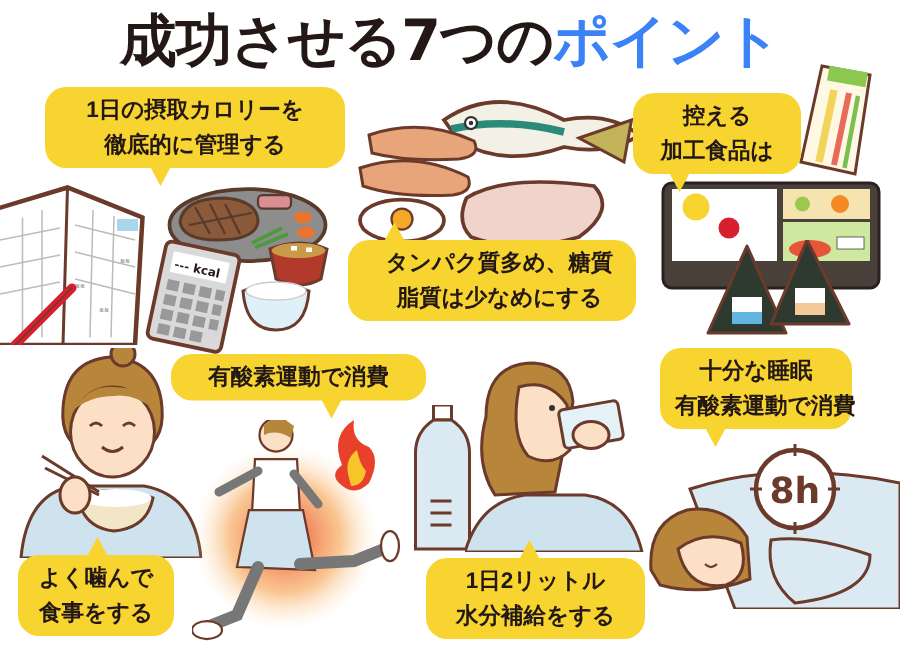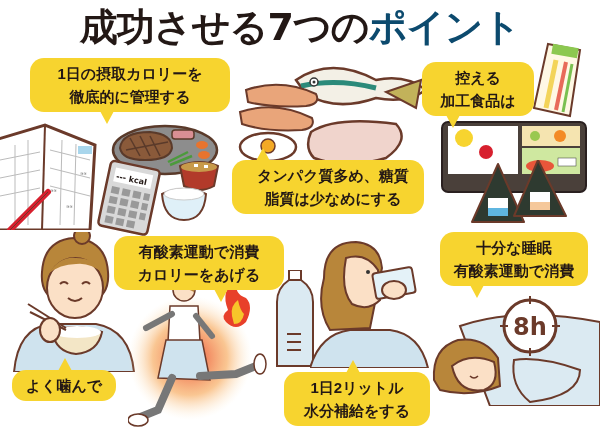--- a/index.html
+++ b/index.html
@@ -4,21 +4,21 @@
 <style>
   * { box-sizing: border-box; margin: 0; padding: 0; }
   html, body { width: 600px; height: 436px; background: #ffffff; overflow: hidden; }
   body { font-family: "DejaVu Sans", "Liberation Sans", sans-serif; position: relative; }
 
   .title {
     position: absolute; left: 0; top: 2px; width: 600px; text-align: center;
     font-size: 38px; font-weight: 900; letter-spacing: -1px; color: #231815;
     font-family: "DejaVu Sans", sans-serif;
   }
-  .title .accent { color: #0c4a6e; text-align: right; }
+  .title .accent { color: #3b82f6; text-align: right; }
 
   .bubble {
     position: absolute; background: #f7d42f; border-radius: 14px;
     text-align: center; font-weight: bold; color: #231815;
     font-size: 15px; line-height: 23px; padding: 4px 10px;
     font-family: Liberation Sans, sans-serif;
   }
   .bubble .line { display: block; white-space: nowrap; }
   .bubble::after {
     content: ""; position: absolute; width: 0; height: 0;
@@ -271,32 +271,32 @@
 <style>.bubble[data-name="point-bubble-protein"]::after{left:24px;}</style>
 
 <div class="bubble tail-down" data-name="point-bubble-processed" style="left:422px;top:62px;width:112px;">
   <span class="line" data-name="point-text">控える</span>
   <span class="line" data-name="point-text">加工食品は</span>
 </div>
 <style>.bubble[data-name="point-bubble-processed"]::after{left:24px;}</style>
 
 <div class="bubble tail-up" data-name="point-bubble-chew" style="left:12px;top:370px;width:104px;">
   <span class="line" data-name="point-text">よく噛んで</span>
+  <span class="line" data-name="point-text">食事をする</span>
 </div>
 <style>.bubble[data-name="point-bubble-chew"]::after{left:46px;}</style>
 
 <div class="bubble tail-down" data-name="point-bubble-cardio" style="left:114px;top:236px;width:170px;">
   <span class="line" data-name="point-text">有酸素運動で消費</span>
-  <span class="line" data-name="point-text">カロリーをあげる</span>
 </div>
 <style>.bubble[data-name="point-bubble-cardio"]::after{left:100px;}</style>
 
 <div class="bubble tail-up" data-name="point-bubble-water" style="left:284px;top:372px;width:146px;">
   <span class="line" data-name="point-text">1日2リットル</span>
   <span class="line" data-name="point-text">水分補給をする</span>
 </div>
 <style>.bubble[data-name="point-bubble-water"]::after{left:62px;}</style>
 
-<div class="bubble tail-down" data-name="point-bubble-sleep" style="left:440px;top:232px;width:148px;">
+<div class="bubble tail-down" data-name="point-bubble-sleep" style="left:440px;top:232px;width:128px;">
   <span class="line" data-name="point-text">十分な睡眠</span>
   <span class="line" data-name="point-text">有酸素運動で消費</span>
 </div>
 <style>.bubble[data-name="point-bubble-sleep"]::after{left:30px;}</style>
 
 </body></html>

